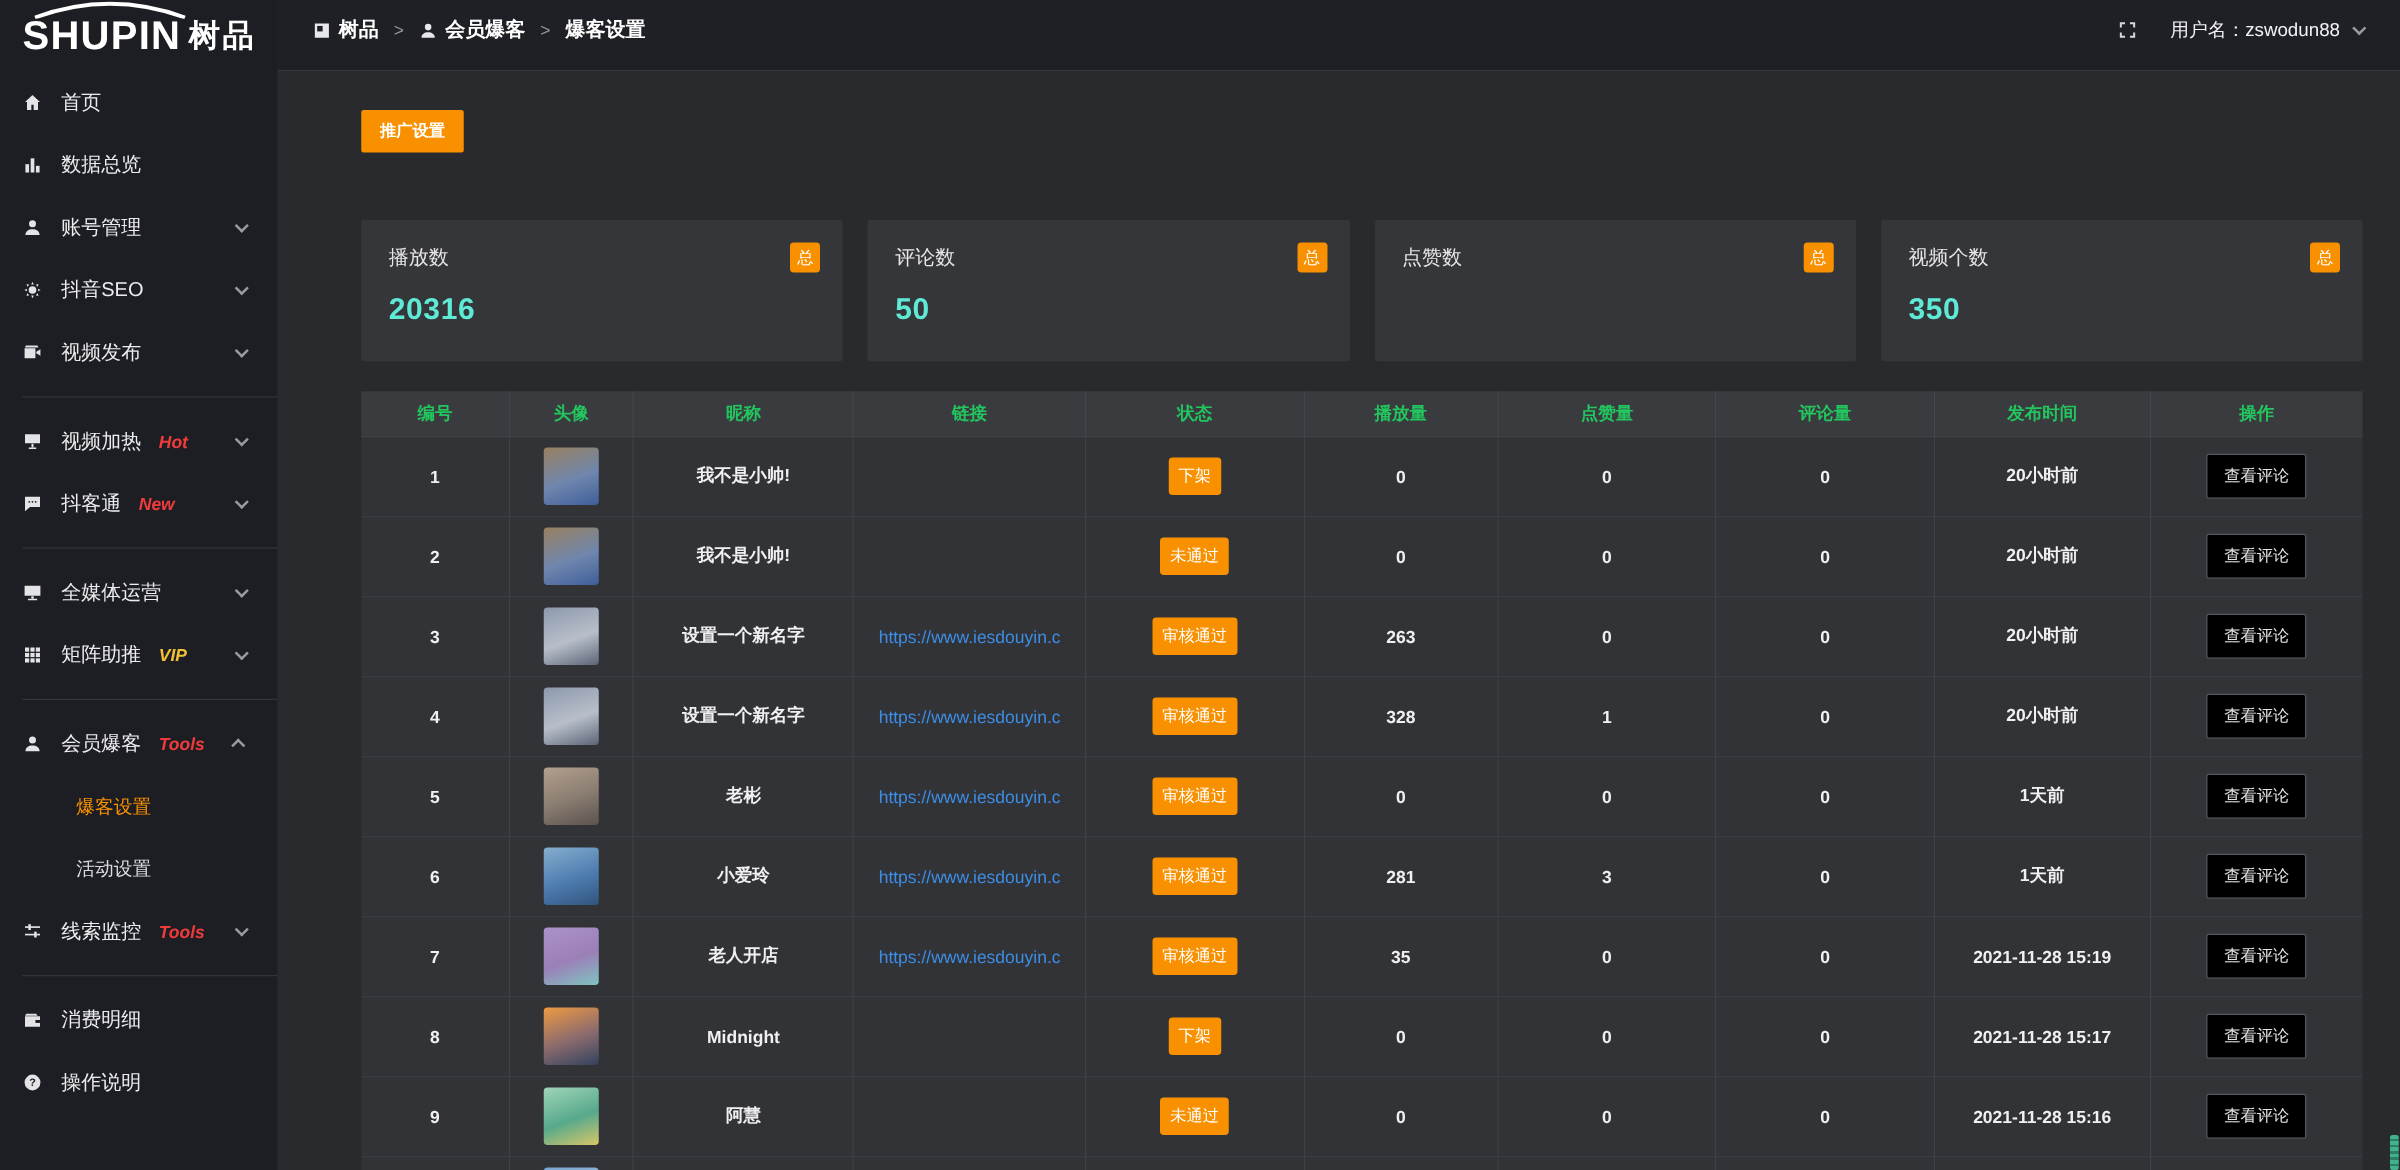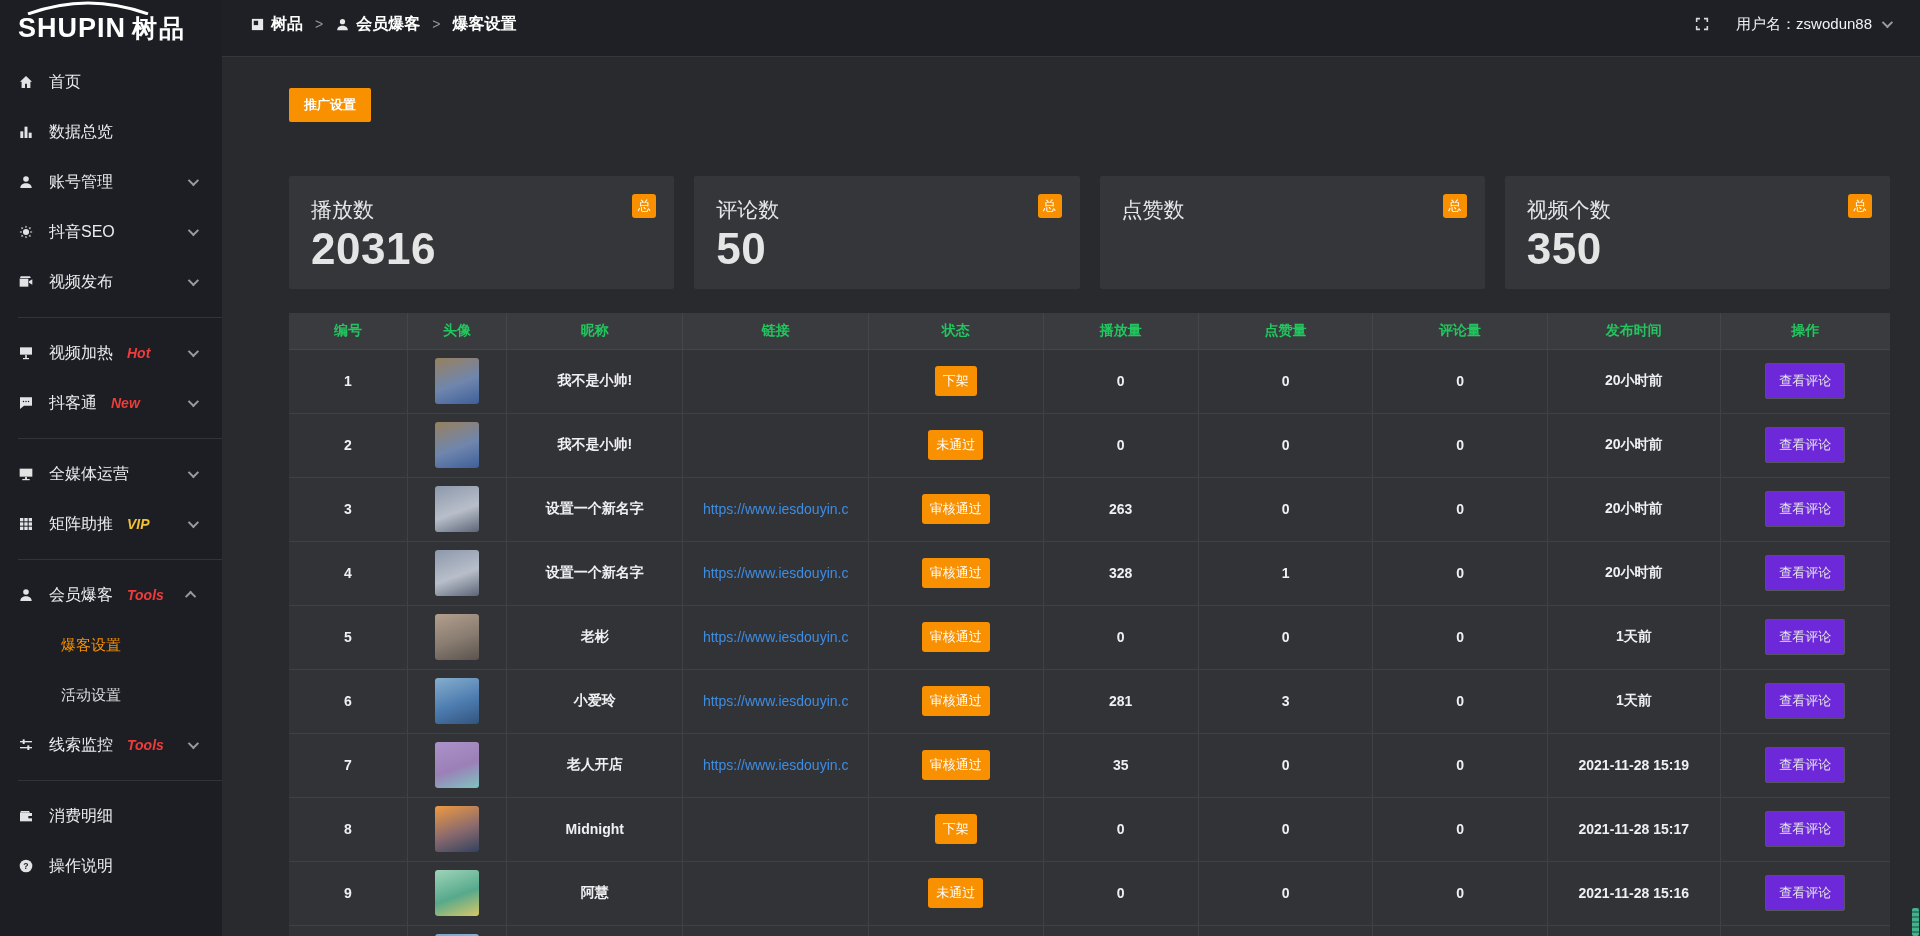--- a/index.html
+++ b/index.html
@@ -8,21 +8,21 @@
     font-family:"Liberation Sans","DejaVu Sans",sans-serif;
     background:#292a2e; color:#e8e8e8; position:relative;
   }
   .icon { display:inline-flex; }
   .icon svg { width:16px; height:16px; display:block; }
 
   
   .sidebar { position:absolute; left:0; top:0; width:222px; height:936px; background:#1d1e23; z-index:3; }
   .logo { height:57px; display:flex; align-items:center; padding-left:18px; position:relative; }
   .logo-arc { position:absolute; left:24px; top:1px; }
-  .logo-en { font-size:27px; font-weight:900; letter-spacing:1px; color:#fff; }
+  .logo-en { font-size:32px; font-weight:900; letter-spacing:1px; color:#fff; }
   .logo-cn { font-size:25px; font-weight:700; color:#fff; margin-left:6px; letter-spacing:2px; }
   .sb-item { height:50px; display:flex; align-items:center; padding:0 24px 0 18px; cursor:pointer; position:relative; }
   .sb-item .icon { color:#e3e3e5; margin-right:15px; }
   .sb-label { font-size:16px; color:#ececee; }
   .sb-item.sub { padding-left:61px; }
   .sb-item.sub .sb-label { font-size:15px; color:#dcdcde; }
   .sb-item.active .sb-label { color:#f89000; }
   .sb-badge { font-size:14px; font-weight:700; font-style:italic; margin-left:14px; }
   .sb-badge.red { color:#f03b3b; }
   .sb-badge.gold { color:#f2c035; }
@@ -44,40 +44,40 @@
   .fs-icon { color:#d8d8da; cursor:pointer; }
   .username { font-size:15px; color:#f2f2f4; display:flex; align-items:center; gap:10px; cursor:pointer; }
 
   
   .main { position:absolute; left:222px; top:57px; right:0; bottom:0; padding:31px 30px 0 67px; background:#292a2e; }
   .promo-btn { background:#f89000; color:#fff; border:none; font-size:13px; font-weight:600;
                padding:8px 15px; border-radius:2px; cursor:pointer; font-family:inherit; }
 
   .stats-row { display:flex; gap:20px; margin-top:54px; }
   .stat-card { flex:1; height:113px; background:#35363a; border-radius:2px; position:relative; padding:20px 22px; }
-  .stat-label { font-size:21px; color:#e6e6e8; }
-  .stat-value { font-size:44px; font-weight:600; color:#e5e5e5; margin-top:0; letter-spacing:0.5px; }
+  .stat-label { font-size:16px; color:#e6e6e8; }
+  .stat-value { font-size:24px; font-weight:600; color:#5eead4; margin-top:17px; letter-spacing:0.5px; }
   .stat-badge { position:absolute; top:18px; right:18px; width:24px; height:24px; background:#f89000;
                 color:#fff; font-size:13px; border-radius:3px; display:flex; align-items:center; justify-content:center; }
 
   
   .table-wrap { margin-top:24px; }
   table { width:100%; border-collapse:collapse; table-layout:fixed; }
   thead th { height:36px; background:#3a3b3f; font-size:14px; font-weight:700; color:#22c55e;
              border:1px solid #45464b; }
   tbody td { height:64px; background:#323337; border:1px solid #404146; text-align:center;
              font-size:14px; font-weight:700; color:#f0f0f2; overflow:hidden; white-space:nowrap; }
   table tr > *:first-child { border-left:none; }
   table tr > *:last-child { border-right:none; }
   thead tr > * { border-top:none; }
   .avatar { width:44px; height:46px; border-radius:3px; margin:0 auto; }
   .link { color:#3d8de5; font-weight:400; font-size:14px; cursor:pointer;margin-top:16px; }
   .status-badge { display:inline-block; background:#f89000; color:#fff; font-size:13px; font-weight:400;
                   padding:6px 8px; border-radius:3px; }
-  .view-btn { background:#6d28d9; border:1px solid #55565d; color:#e4e4e6; font-size:13px;
+  .view-btn { background:#000000; border:1px solid #55565d; color:#e4e4e6; font-size:13px;
               padding:8px 13px; border-radius:2px; cursor:pointer; font-family:inherit; }
 
   
   .scroll-thumb { position:absolute; right:1px; bottom:0; width:7px; height:28px;
                   background:repeating-linear-gradient(180deg,#43b18c 0 3px,#2c7f63 3px 5px); border-radius:2px; }
 </style>
 </head>
 <body>
 
 <div class="sidebar">

